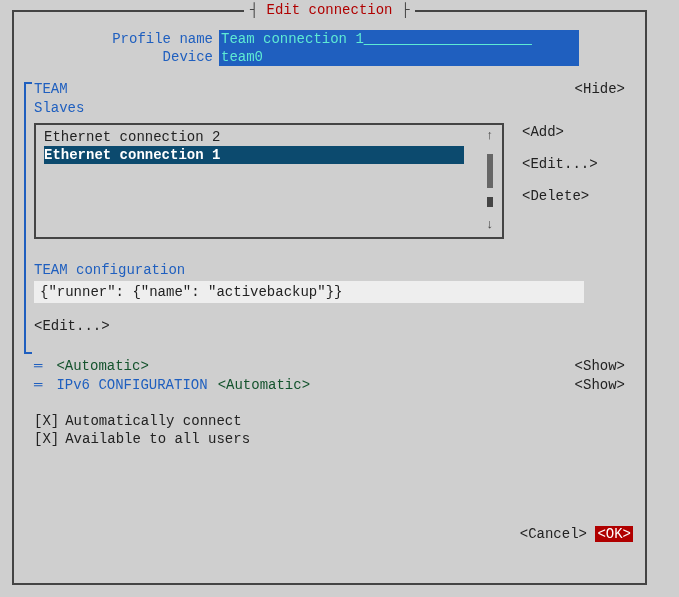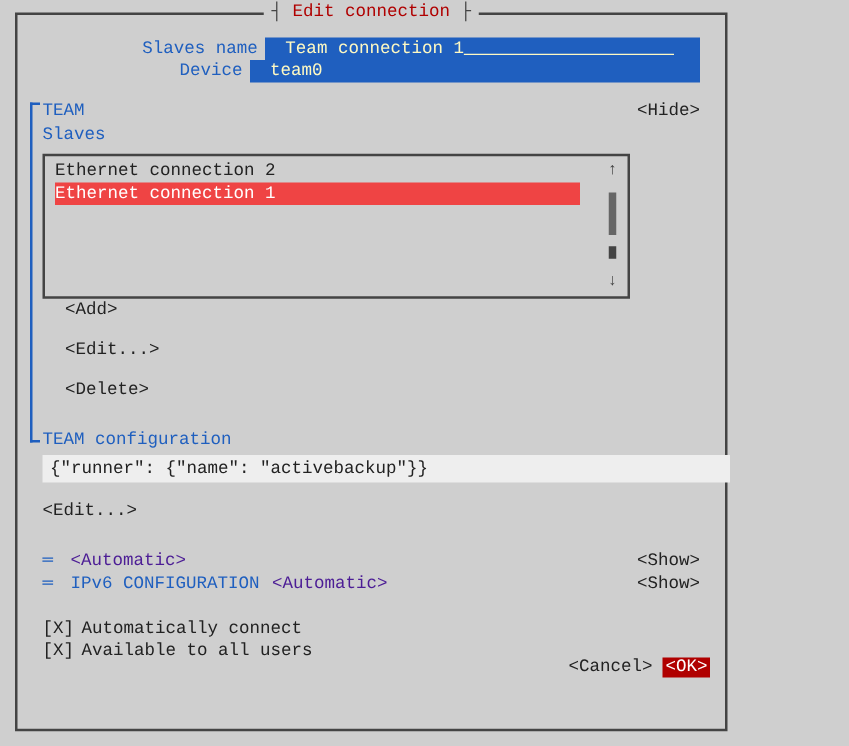--- a/index.html
+++ b/index.html
@@ -9,79 +9,79 @@
     font-size: 14px;
     line-height: 1.3;
     color: #222;
     width: 679px;
     height: 597px;
     position: relative;
   }
   .window {
     position: absolute;
     left: 12px; top: 10px;
-    width: 570px; height: 575px;
+    width: 635px; height: 575px;
     border: 2px solid #444;
     background: #cfcfcf;
   }
   .window-title-wrap {
     position: absolute;
     top: -11px;
     left: 0; right: 0;
     text-align: center;
   }
   .window-title {
     background: #cfcfcf;
     padding: 0 6px;
     color: #b00000;
   }
   .window-title::before { content: "┤ "; color:#444; }
   .window-title::after  { content: " ├"; color:#444; }
 
   .content { padding: 18px 20px 10px 20px; }
 
   .blue { color: #1f5fbf; }
-  .gray { color: #4c1d95; }
+  .gray { color: #14532d; }
   .row { display: flex; align-items: baseline; }
   .label-col { width: 185px; text-align: right; padding-right: 6px; }
 
   .input-field {
     background: #1f5fbf;
-    color: #fef9c3;
+    color: #5eead4;
     width: 360px;
     display: inline-block;
-    padding: 0 16px;
+    padding: 0 2px;
     white-space: pre;
   }
   .input-field .underscores { text-decoration: underline; letter-spacing: 0; }
 
   .sec { position: relative; margin-top: 14px; }
   .sec-brace {
     position: absolute;
     left: -10px; top: 2px;
     width: 8px;
     border-left: 2px solid #1f5fbf;
     border-top: 2px solid #1f5fbf;
     border-bottom: 2px solid #1f5fbf;
     height: 272px;
   }
   .sec-header { display: flex; justify-content: space-between; }
   .btn { cursor: pointer; }
 
-  .slave-area { display:flex; margin-top: 6px; flex-direction: column; }
+  .slave-area { display:flex; margin-top: 6px; }
   .slave-box {
     border: 2px solid #444;
     width: 470px;
     height: 116px;
     background: #cfcfcf;
     position: relative;
     padding: 3px 0 3px 8px;
   }
   .slave-item { white-space: pre; }
-  .slave-item.selected { background:#ef4444; color:#fff; width: 420px; }
+  .slave-item.selected { background:#0c4a6e; color:#fff; width: 420px; font-weight: bold; }
   .scroll-col {
     position:absolute; right: 6px; top: 3px; bottom: 3px;
     width: 12px; display:flex; flex-direction:column; align-items:center; justify-content:space-between;
     font-size: 13px; color:#444;
   }
   .scroll-thumb { width:6px; height:34px; background:#666; }
   .scroll-mark { width:6px; height:10px; background:#444; }
   .side-btns { margin-left: 18px; display:flex; flex-direction:column; gap:14px; }
 
   .json-box {
@@ -101,21 +101,21 @@
 <body>
 
 <div class="window">
   <div class="window-title-wrap">
     <span class="window-title">Edit connection</span>
   </div>
 
   <div class="content">
 
     <div class="row">
-      <span class="label-col blue">Slaves name</span>
+      <span class="label-col blue">Profile name</span>
       <span class="input-field"><span>Team connection 1</span><span class="underscores">____________________</span></span>
     </div>
 
     <div class="row">
       <span class="label-col blue">Device</span>
       <span class="input-field"><span>team0</span><span>                                       </span></span>
     </div>
 
     <div class="sec">
       <div class="sec-brace"></div>

